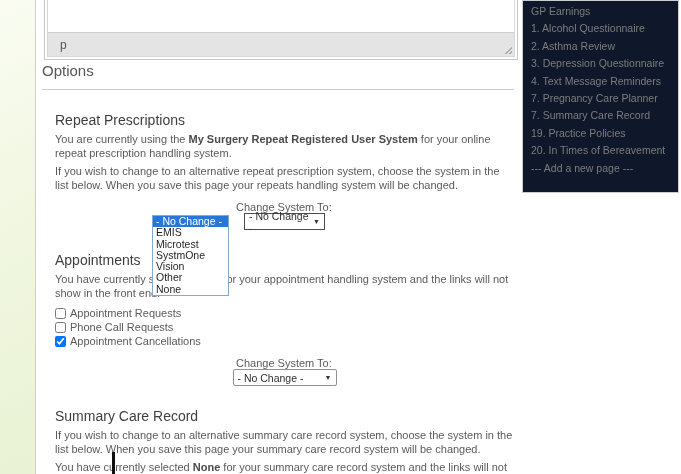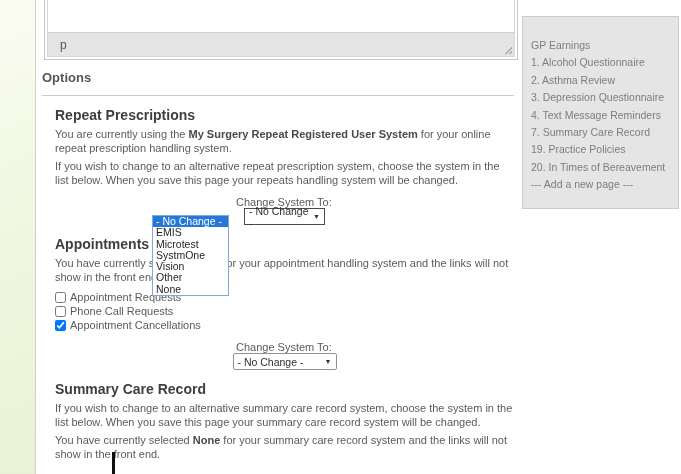--- a/index.html
+++ b/index.html
@@ -19,31 +19,31 @@
     display:flex; flex-direction:column; }
   .editor-canvas { flex:1; background:#fff; }
   .editor-statusbar { height:24px; background:#e4e4e4; border-top:1px solid #cfcfcf;
     display:flex; align-items:center; padding:0 4px 0 12px;
     font-size:12px; color:#555; position:relative; }
   .resize-grip { position:absolute; right:2px; bottom:2px; width:10px; height:10px;
     background:repeating-linear-gradient(135deg,#ababab 0 1px,transparent 1px 3px);
     clip-path:polygon(100% 0,100% 100%,0 100%); }
 
   
-  .sidebar { position:absolute; left:522px; top:16px; width:157px; height:193px;
-    border:1px solid #cccccc; background:#e5e5e5; padding-top:20px; }
+  .sidebar { position:absolute; left:522px; top:0; width:157px; height:193px;
+    border:1px solid #cccccc; background:#0f172a; padding-top:2px; }
   .sidebar-item { font-size:10.5px; color:#7d7d7d; padding:2px 8px 2px 8px;
     line-height:13.4px; white-space:nowrap; overflow:hidden; cursor:pointer; }
 
   
   .main { position:absolute; left:42px; top:62px; width:472px; }
-  h1.page-title { font-size:13px; font-weight:bold; color:#565656; margin:8px 0 10px 0; }
+  h1.page-title { font-size:15px; font-weight:normal; color:#565656; margin:0 0 10px 0; }
   .rule { border:none; border-top:1px solid #cccccc; margin:0 0 2px 0; }
   .section { padding-left:13px; }
-  h2.sec-title { font-size:14px; font-weight:bold; color:#3e3e3e; margin:11px 0 4px 0; }
+  h2.sec-title { font-size:14px; font-weight:normal; color:#3e3e3e; margin:22px 0 4px 0; }
   .section p { font-size:11px; color:#5b5b5b; line-height:13.5px; margin:5px 0;
     max-width:459px; }
   .section p b { color:#4a4a4a; }
 
   .form-row { display:flex; align-items:center; margin:9px 0 1px 0;
     font-size:11px; color:#5b5b5b;flex-direction:column; }
   .form-row .lbl { width:97px; }
 
   .select { display:inline-flex; align-items:center; justify-content:space-between;
     background:#fff; font-size:10.5px; color:#2e2e2e; height:17px;
@@ -83,20 +83,21 @@
       </div>
     </div>
   </div>
 
   <div class="sidebar">
     <div class="sidebar-item">GP Earnings</div>
     <div class="sidebar-item">1. Alcohol Questionnaire</div>
     <div class="sidebar-item">2. Asthma Review</div>
     <div class="sidebar-item">3. Depression Questionnaire</div>
     <div class="sidebar-item">4. Text Message Reminders</div>
+    <div class="sidebar-item">7. Pregnancy Care Planner</div>
     <div class="sidebar-item">7. Summary Care Record</div>
     <div class="sidebar-item">19. Practice Policies</div>
     <div class="sidebar-item">20. In Times of Bereavement</div>
     <div class="sidebar-item">--- Add a new page ---</div>
   </div>
 
   <div class="main">
     <h1 class="page-title">Options</h1>
     <hr class="rule">
 

